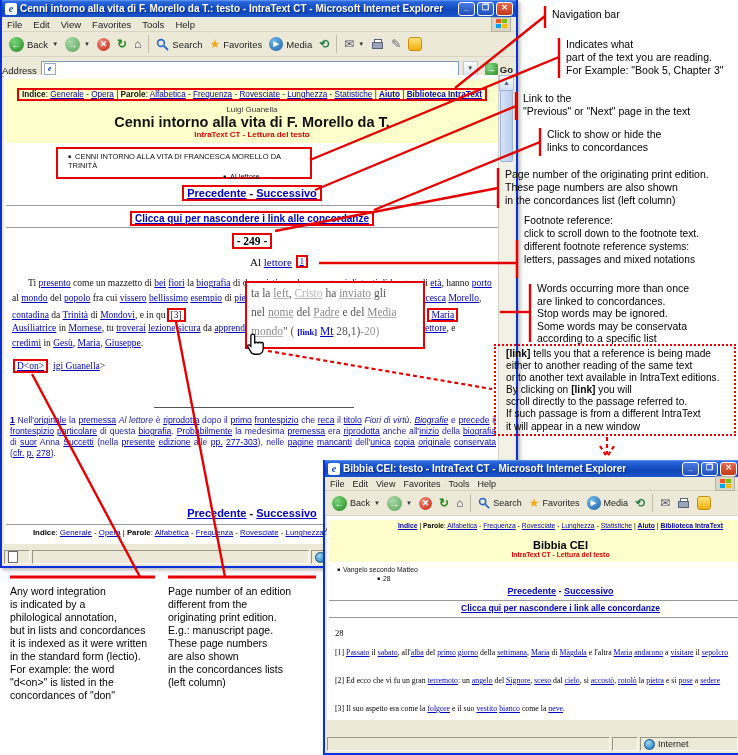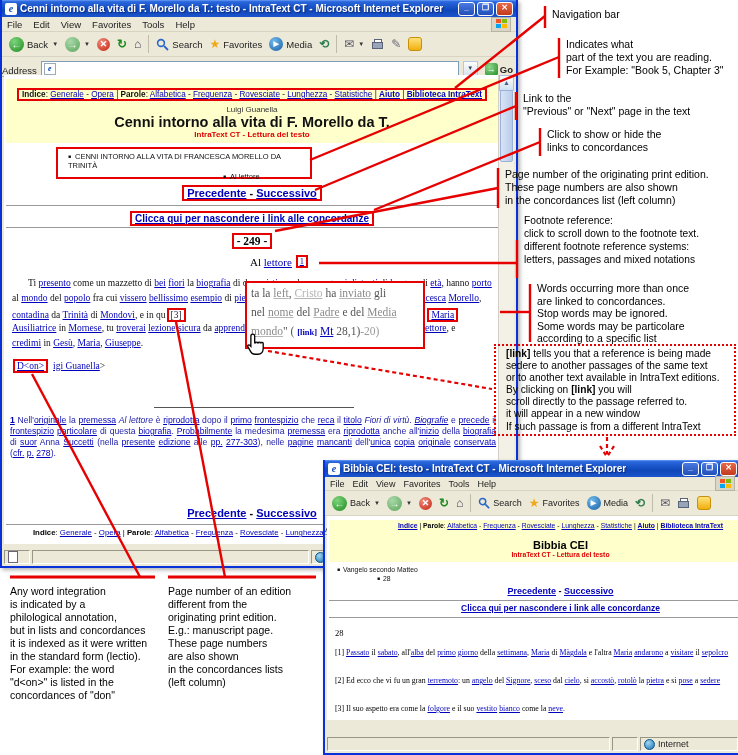--- a/index.html
+++ b/index.html
@@ -449,33 +449,33 @@
   <div class="ann" style="left:524px;top:214px;font-size:10.2px;">
       <div class="ln">Footnote reference:</div>
       <div class="ln">click to scroll down to the footnote text.</div>
       <div class="ln">different footnote reference systems:</div>
       <div class="ln">letters, passages and mixed notations</div>
     </div>
   <div class="ann" style="left:537px;top:282px;line-height:12.5px;">
       <div class="ln">Words occurring more than once</div>
       <div class="ln">are linked to concordances.</div>
       <div class="ln">Stop words may be ignored.</div>
-      <div class="ln">Some words may be particolare</div>
+      <div class="ln">Some words may be conservata</div>
       <div class="ln">according to a specific list</div>
     </div>
 
   <div id="linknote">
     <div class="inner">
         <div class="ln"><span class="sg-b">[link]</span><span> tells you that a reference is being made</span></div>
-        <div class="ln"><span>sedere to another passages of the same text</span></div>
+        <div class="ln"><span>either to another reading of the same text</span></div>
         <div class="ln"><span>or to another text available in IntraText editions.</span></div>
         <div class="ln"><span>By clicking on </span><span class="sg-b">[link]</span><span> you will</span></div>
         <div class="ln"><span>scroll directly to the passage referred to.</span></div>
+        <div class="ln"><span>If such passage is from a different IntraText</span></div>
         <div class="ln"><span>it will appear in a new window</span></div>
-        <div class="ln"><span>If such passage is from a different IntraText</span></div>
       </div>
   </div>
 
   <div class="ann" style="left:10px;top:585px;">
       <div class="ln">Any word integration</div>
       <div class="ln">is indicated by a</div>
       <div class="ln">philological annotation,</div>
       <div class="ln">but in lists and concordances</div>
       <div class="ln">it is indexed as it were written</div>
       <div class="ln">in the standard form (lectio).</div>

